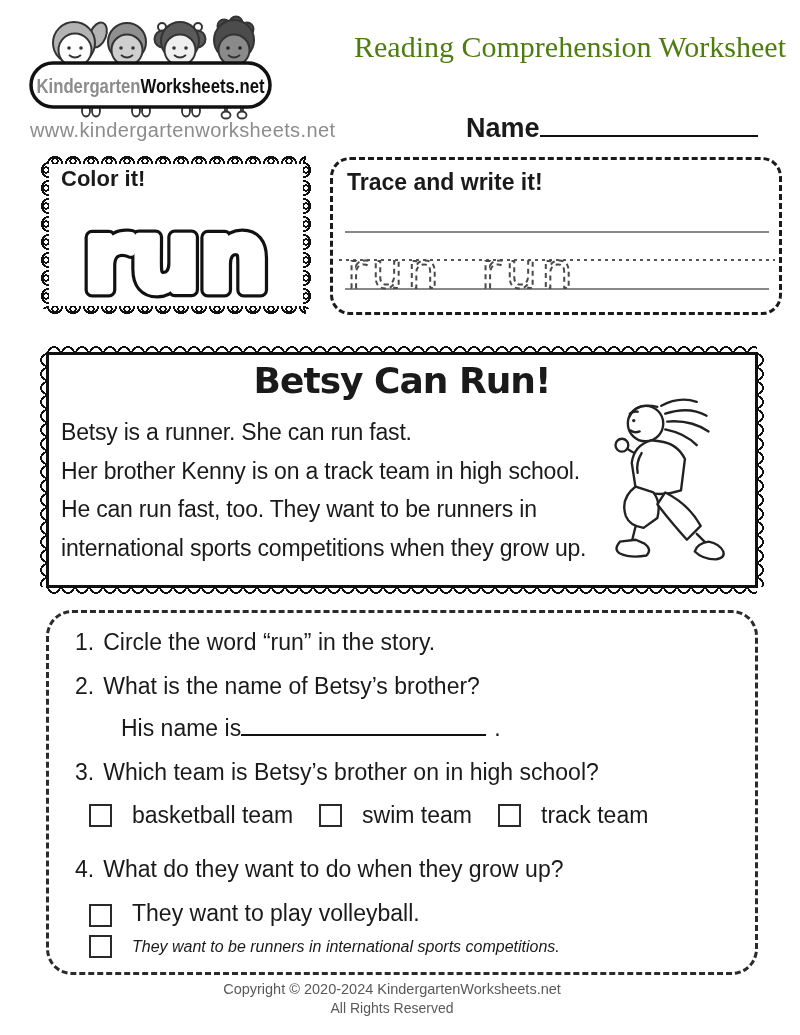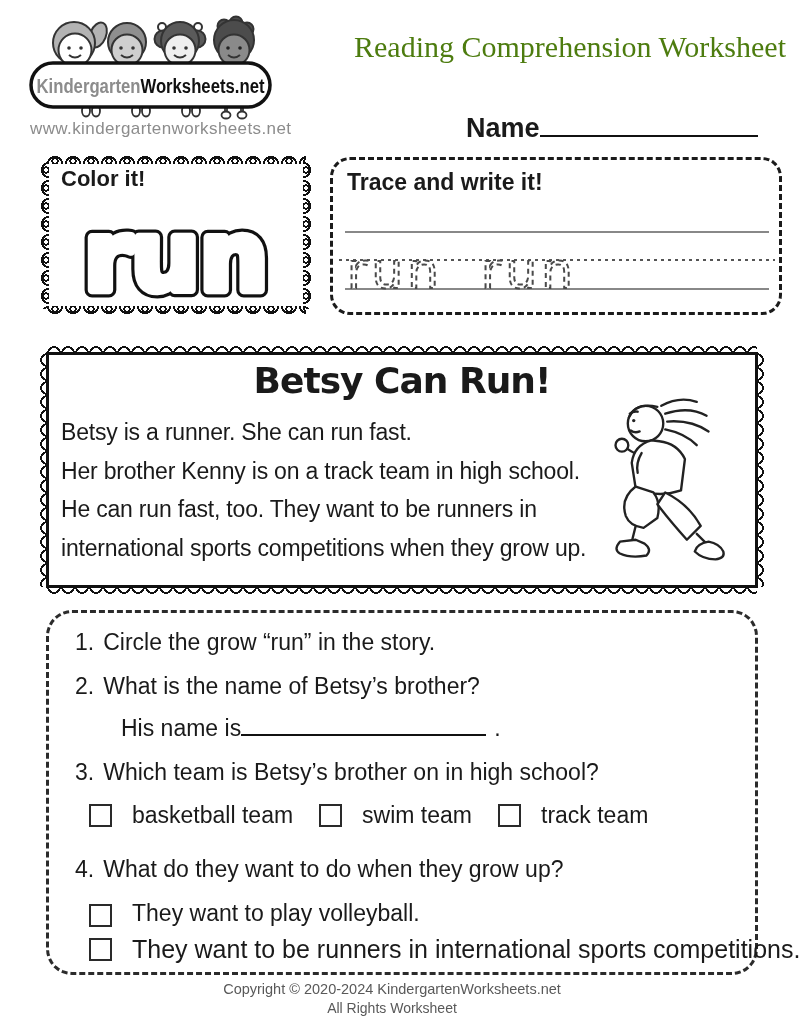--- a/index.html
+++ b/index.html
@@ -4,21 +4,21 @@
 <style>
   html,body { margin:0; padding:0; background:#e8e8e8; }
   .page {
     position:relative; width:800px; height:1035px; margin:0 auto;
     background:#ffffff; overflow:hidden;
     font-family:"Liberation Sans", sans-serif; color:#1a1a1a;
   }
 
   
   .logo-kids { position:absolute; left:28px; top:10px; width:245px; height:110px; }
-  .site-url { position:absolute; left:30px; top:119px; font-size:17px; color:#8c8c8c; letter-spacing:.4px; }
+  .site-url { position:absolute; left:30px; top:119px; font-size:20px; color:#8c8c8c; letter-spacing:.4px; }
   .ws-title {
     position:absolute; left:250px; top:30px; width:536px; text-align:right;
     font-family:"Liberation Serif", serif; font-size:30px; font-weight:400; color:#4d7c0f;
   }
   .name-row { position:absolute; left:466px; top:110px; font-size:27px; font-weight:600; white-space:nowrap; }
   .name-blank { display:inline-block; width:218px; height:25px; border-bottom:2.5px solid #111; vertical-align:baseline; }
 
   
   .color-box { position:absolute; left:35px; top:150px; width:282px; height:170px; }
   .lace { position:absolute; background-repeat:repeat-x; }
@@ -77,21 +77,21 @@
   .questions-box { position:absolute; left:46px; top:610px; width:712px; height:365px;
     border:3px dashed #2b2b2b; border-radius:26px; box-sizing:border-box; font-size:23px; }
   .q-row { position:absolute; left:26px; display:flex; gap:9px; align-items:baseline; white-space:nowrap; }
   .q1 { top:16px; } .q2 { top:60px; } .q3 { top:146px; } .q4 { top:243px; }
   .ans-row { position:absolute; left:72px; top:100px; white-space:nowrap; }
   .ans-blank { display:inline-block; width:245px; height:21px; border-bottom:2.5px solid #111; }
   .ans-period { margin-left:8px; }
   .choices3 { position:absolute; left:40px; top:189px; display:flex; gap:26px; align-items:center; }
   .choice { display:flex; gap:20px; align-items:center; white-space:nowrap; }
   .c4a { position:absolute; left:40px; top:287px;align-items:flex-end; }
-  .c4b { position:absolute; left:40px; top:322px; font-size:25px; }
+  .c4b { position:absolute; left:40px; top:322px; font-size:16px;font-style:italic; }
   .cb { width:19px; height:19px; border:2.5px solid #2a2a2a; background:#fff; flex:none; display:inline-block; }
 
   
   .footer { position:absolute; left:0; right:16px; top:980px; text-align:center;
     color:#595959; font-size:14.5px; line-height:19px; }
   .footer .line2 { font-size:14px; }
 </style>
 </head>
 <body>
 
@@ -213,21 +213,21 @@
         <path d="M14 150 q-7 8 0 12 q11 5 27 2 q6 -6 -2 -12 l-9 -4 Z" fill="#fff"></path>
         <path d="M104 150 q11 2 15 10 q2 7 -8 8 q-13 0 -21 -8 q2 -8 14 -10 Z" fill="#fff"></path>
       </g>
     </svg>
   </section>
 
   <section class="questions-box">
 
     <div class="q-row q1">
       <span>1.</span>
-      <span>Circle the grow “run” in the story.</span>
+      <span>Circle the word “run” in the story.</span>
     </div>
 
     <div class="q-row q2">
       <span>2.</span>
       <span>What is the name of Betsy’s brother?</span>
     </div>
     <div class="ans-row">
       <span>His name is</span><span class="ans-blank"></span><span class="ans-period">.</span>
     </div>
 
@@ -260,16 +260,16 @@
     </div>
     <div class="choice c4b">
       <span class="cb"></span>
       <span>They want to be runners in international sports competitions.</span>
     </div>
 
   </section>
 
   <div class="footer">
     <div>Copyright © 2020-2024 KindergartenWorksheets.net</div>
-    <div class="line2">All Rights Worksheet</div>
+    <div class="line2">All Rights Reserved</div>
   </div>
 
 </div>
 
 </body></html>

